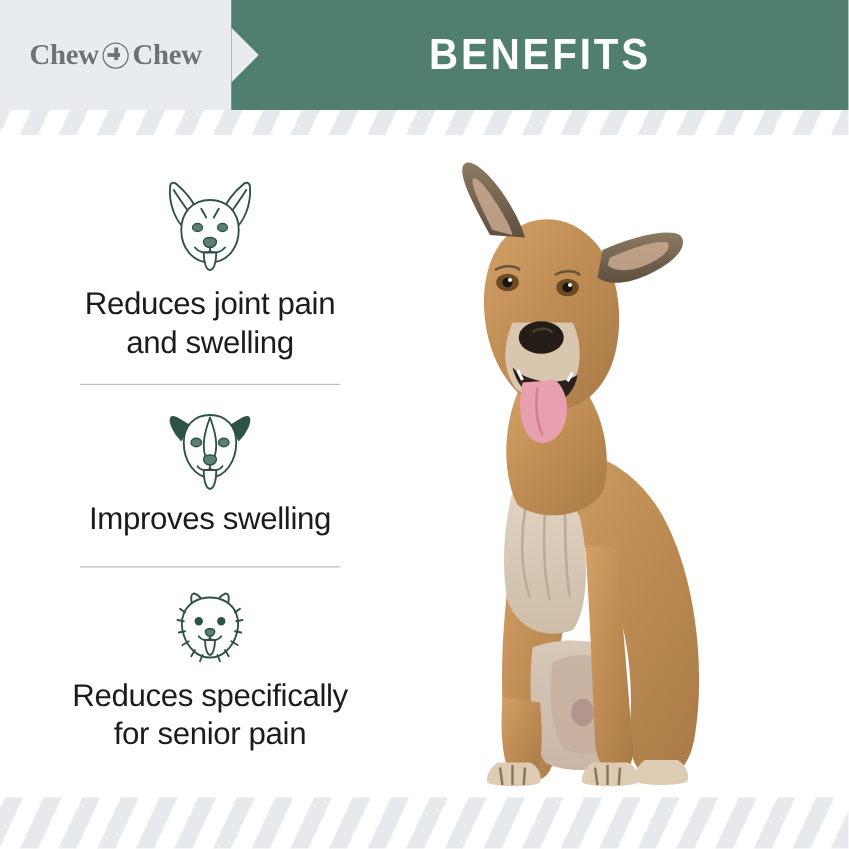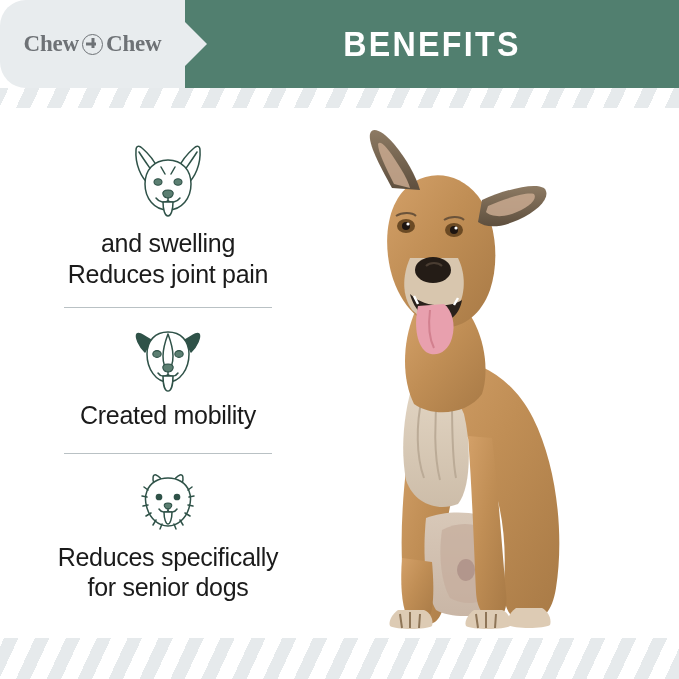--- a/index.html
+++ b/index.html
@@ -18,21 +18,20 @@
     background: #ffffff;
   }
 
   
   #header {
     position: absolute;
     left: 0; top: 0;
     width: 679px;
     height: 88px;
     background: #e8ecee;
-    border-radius: 26px;
   }
   #header-green {
     position: absolute;
     left: 185px; top: 0;
     width: 494px;
     height: 88px;
     background: #517f6f;
   }
   #header-chevron {
     position: absolute;
@@ -197,22 +196,22 @@
           <ellipse cx="33" cy="42" rx="4" ry="3.2" fill="#5c7f72" stroke="#2f5248" stroke-width="1.1"></ellipse>
           <ellipse cx="53" cy="42" rx="4" ry="3.2" fill="#5c7f72" stroke="#2f5248" stroke-width="1.1"></ellipse>
           <path d="M43 50 C39 50 37 52 38 54.5 C39 57 41.5 58 43 58 C44.5 58 47 57 48 54.5 C49 52 47 50 43 50 Z" fill="#5c7f72" stroke="#2f5248" stroke-width="1.1"></path>
           <path d="M43 58 L43 61"></path>
           <path d="M43 61 C39 63 34 62 31 58"></path>
           <path d="M43 61 C47 63 52 62 55 58"></path>
           <path d="M38 62 C38 70 40 76 43 76 C46 76 48 70 48 62 Z" fill="#ffffff"></path>
         </g>
       </svg>
       <div class="benefit-text">
+        <div>Reduces joint pain</div>
         <div>and swelling</div>
-        <div>Reduces joint pain</div>
       </div>
     </div>
 
     <div class="divider" id="d1"></div>
 
     <div class="benefit" id="b2">
       <svg class="benefit-icon" width="78" height="70" viewBox="0 0 78 70">
         <g fill="none" stroke="#2f5248" stroke-width="1.5" stroke-linejoin="round" stroke-linecap="round">
           <path d="M22 16 C15 12 10 8 8 10 C6 13 10 22 16 28 Z" fill="#2f5248"></path>
           <path d="M56 16 C63 12 68 8 70 10 C72 13 68 22 62 28 Z" fill="#2f5248"></path>
@@ -221,21 +220,21 @@
           <ellipse cx="28" cy="30" rx="4.2" ry="3.4" fill="#5c7f72" stroke="#2f5248" stroke-width="1.1"></ellipse>
           <ellipse cx="50" cy="30" rx="4.2" ry="3.4" fill="#5c7f72" stroke="#2f5248" stroke-width="1.1"></ellipse>
           <path d="M39 40 C35 40 33 42 34 44.5 C35 47 37.5 48 39 48 C40.5 48 43 47 44 44.5 C45 42 43 40 39 40 Z" fill="#5c7f72" stroke="#2f5248" stroke-width="1.1"></path>
           <path d="M39 48 L39 51"></path>
           <path d="M39 51 C35 53 31 52 29 49"></path>
           <path d="M39 51 C43 53 47 52 49 49"></path>
           <path d="M34 52 C34 61 36 67 39 67 C42 67 44 61 44 52 Z" fill="#ffffff"></path>
         </g>
       </svg>
       <div class="benefit-text">
-        <div>Created mobility</div>
+        <div>Improves swelling</div>
       </div>
     </div>
 
     <div class="divider" id="d2"></div>
 
     <div class="benefit" id="b3">
       <svg class="benefit-icon" width="72" height="66" viewBox="0 0 72 66">
         <g fill="none" stroke="#2f5248" stroke-width="1.5" stroke-linejoin="round" stroke-linecap="round">
           <path d="M22 14 C20 8 21 4 24 5 C27 6 30 10 32 14 Z" fill="#ffffff"></path>
           <path d="M50 14 C52 8 51 4 48 5 C45 6 42 10 40 14 Z" fill="#ffffff"></path>
@@ -245,21 +244,21 @@
           <ellipse cx="45" cy="27" rx="2.6" ry="2.6" fill="#2f5248"></ellipse>
           <path d="M36 33 C33 33 31.5 34.5 32.5 36.5 C33.5 38.5 35 39 36 39 C37 39 38.5 38.5 39.5 36.5 C40.5 34.5 39 33 36 33 Z" fill="#5c7f72" stroke="#2f5248" stroke-width="1.1"></path>
           <path d="M36 39 L36 41"></path>
           <path d="M36 41 C33 43 29 42 27 39"></path>
           <path d="M36 41 C39 43 43 42 45 39"></path>
           <path d="M32 42 C32 49 34 54 36 54 C38 54 40 49 40 42 Z" fill="#ffffff"></path>
         </g>
       </svg>
       <div class="benefit-text">
         <div>Reduces specifically</div>
-        <div>for senior dogs</div>
+        <div>for senior pain</div>
       </div>
     </div>
 
   </div>
 
   <svg id="dog-photo" viewBox="0 0 358 512">
     <defs>
       <linearGradient id="coat" x1="0" y1="0" x2="1" y2="1">
         <stop offset="0%" stop-color="#d3a068"></stop>
         <stop offset="45%" stop-color="#c08e55"></stop>

